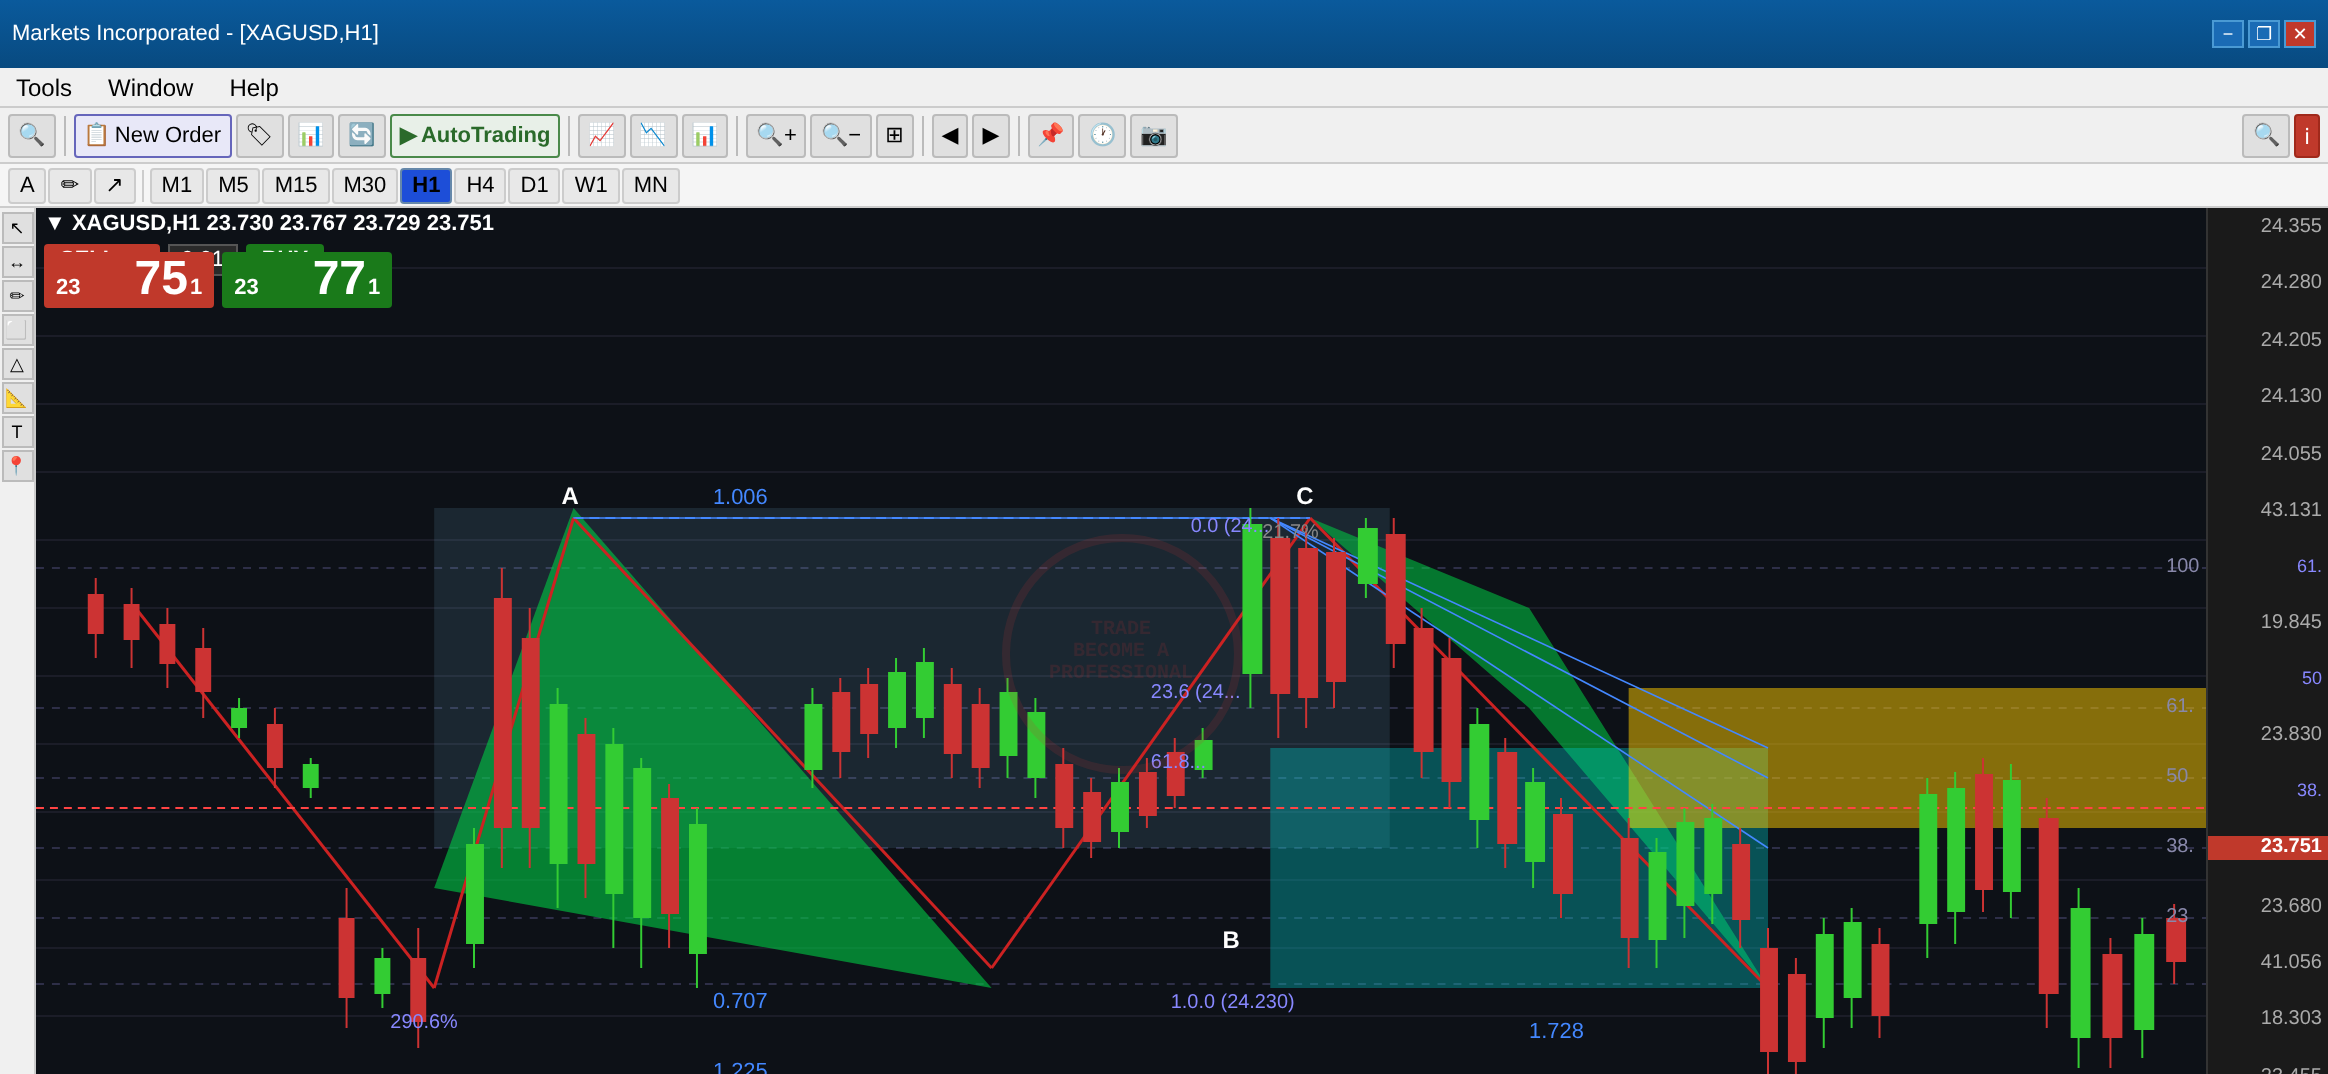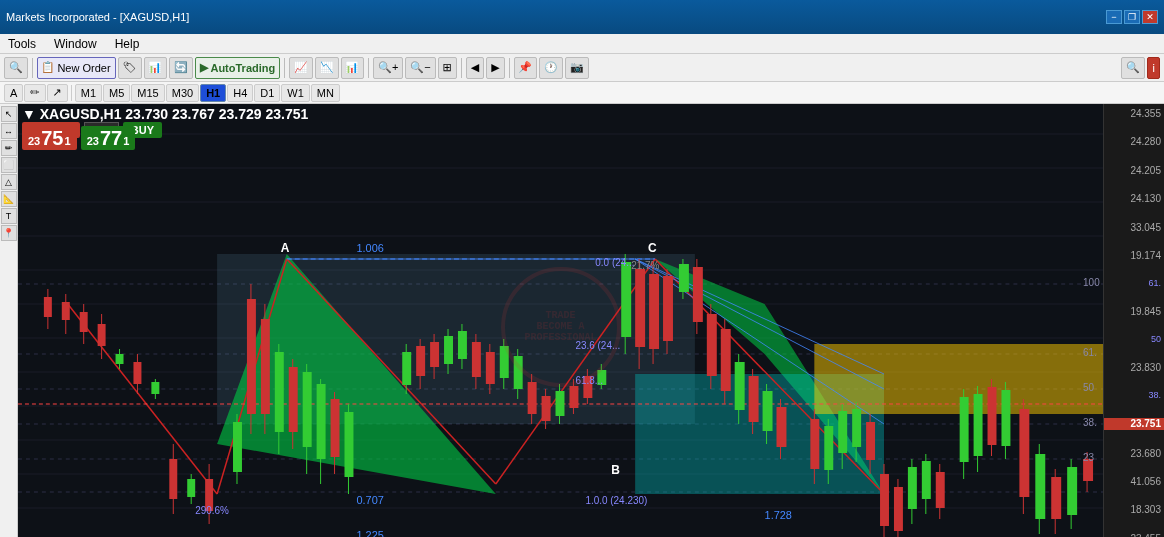--- a/index.html
+++ b/index.html
@@ -138,21 +138,21 @@
       position: absolute;
       top: 2px;
       left: 4px;
       display: flex;
       align-items: center;
       gap: 6px;
       z-index: 10;
     }
     .symbol-info {
       color: #ffffff;
-      font-size: 14px;
+      font-size: 11px;
       font-weight: bold;
     }
     .sell-btn {
       background: #c0392b;
       color: white;
       padding: 2px 8px;
       font-size: 11px;
       font-weight: bold;
       border: none;
       cursor: pointer;
@@ -192,21 +192,21 @@
       color: white;
       padding: 2px 6px;
       font-size: 11px;
       font-weight: bold;
       border-radius: 2px;
       display: flex;
       align-items: baseline;
       gap: 1px;
     }
     .price-box.buy { background: #1a7a1a; }
-    .price-big { font-size: 20px; line-height: 1; }
+    .price-big { font-size: 24px; line-height: 1; margin-left: 26px; }
     .price-small { font-size: 11px; }
 
     
     .price-scale {
       width: 61px;
       background: #1a1a1a;
       border-left: 1px solid #333;
       display: flex;
       flex-direction: column;
       justify-content: space-between;
@@ -627,22 +627,22 @@
       </div>
     </div>
 
   </div>
 
   <div class="price-scale">
     <div class="price-label">24.355</div>
     <div class="price-label">24.280</div>
     <div class="price-label">24.205</div>
     <div class="price-label">24.130</div>
-    <div class="price-label">33.045</div>
-    <div class="price-label">19.174</div>
+    <div class="price-label">24.055</div>
+    <div class="price-label">43.131</div>
     <div class="price-label fib">61.</div>
     <div class="price-label">19.845</div>
     <div class="price-label fib">50</div>
     <div class="price-label">23.830</div>
     <div class="price-label fib">38.</div>
     <div class="price-label current">23.751</div>
     <div class="price-label">23.680</div>
     <div class="price-label">41.056</div>
     <div class="price-label">18.303</div>
     <div class="price-label">23.455</div>

